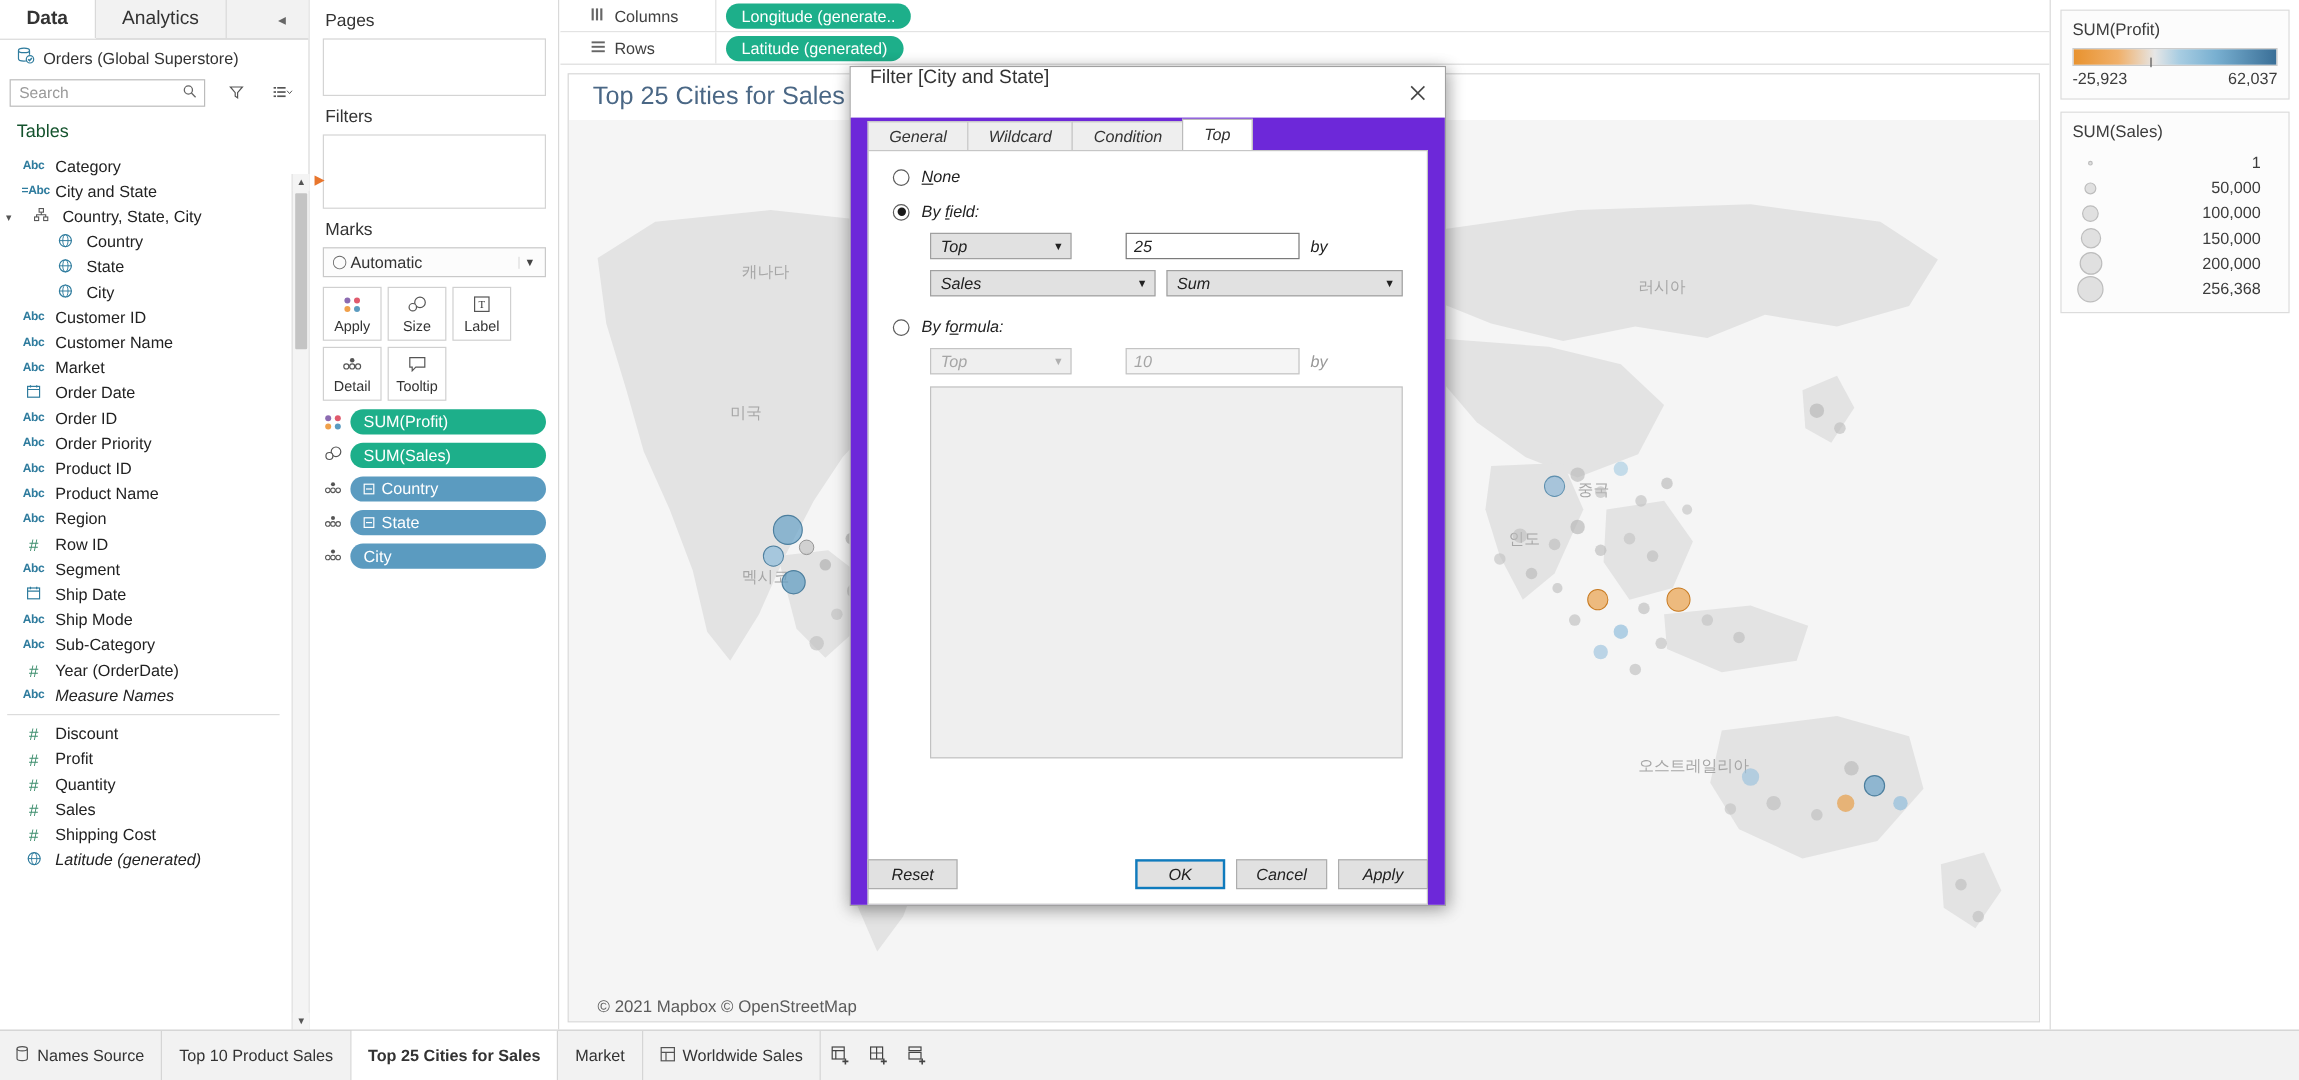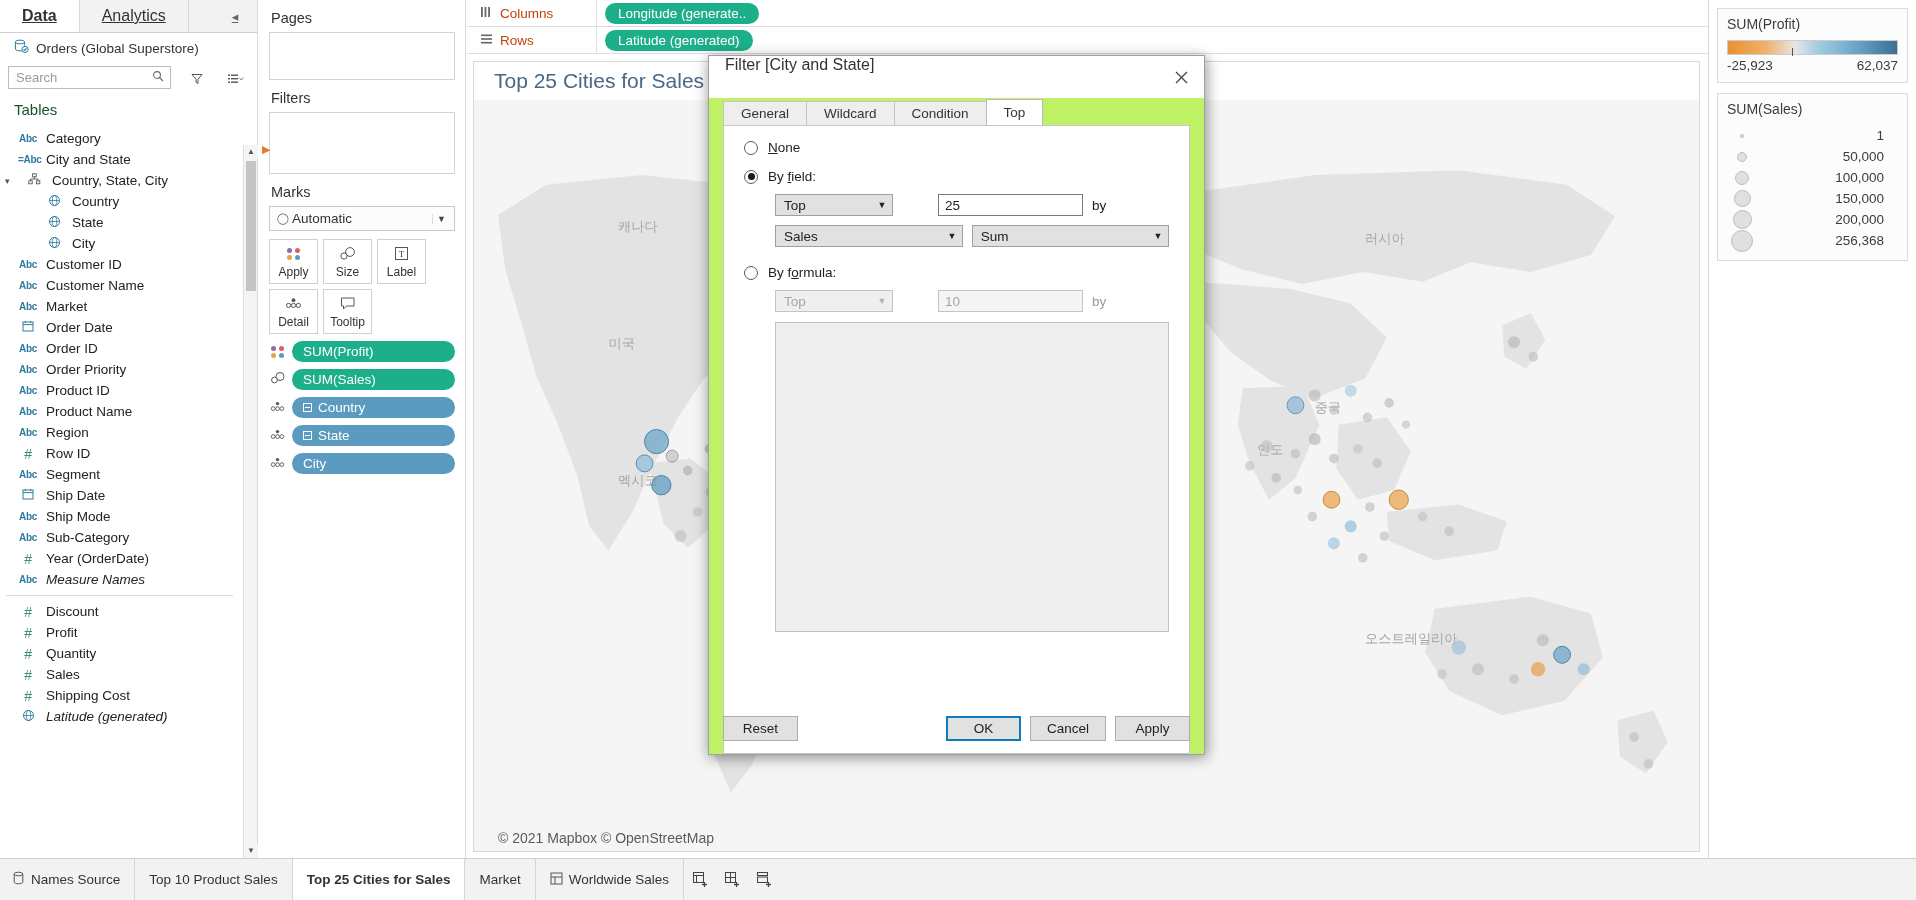--- a/index.html
+++ b/index.html
@@ -17,30 +17,29 @@
   
   #left-pane {
     position: absolute; left: 0; top: 0; width: 258px; height: 858px;
     background: #ffffff; border-right: 1px solid #d9d9d9;
   }
   .pane-tabs { display: flex; height: 33px; border-bottom: 1px solid #cfcfcf; background: #f2f2f2; }
   .pane-tab {
     display: flex; align-items: center; justify-content: center;
     padding: 0 22px; font-size: 16px; color: #333; cursor: default;
     border-right: 1px solid #d9d9d9;
-    text-decoration: underline;
   }
   .pane-tab.active { background: #ffffff; font-weight: bold; border-bottom: 1px solid #ffffff; }
   .pane-collapse {
     margin-left: auto; width: 26px; display: flex; align-items: center; justify-content: center;
     color: #666; font-size: 13px; border-right: none;
   }
   .ds-row { display: flex; align-items: center; gap: 7px; padding: 6px 10px 6px 14px; }
   .ds-name { font-size: 13.5px; color: #333; white-space: nowrap; overflow: hidden; }
-  .search-row { display: flex; align-items: flex-end; gap: 16px; padding: 3px 8px 5px 8px; }
+  .search-row { display: flex; align-items: flex-start; gap: 16px; padding: 3px 8px 5px 8px; }
   .search-box {
     flex: 1; height: 23px; border: 1px solid #bcbcbc; background: #fff;
     display: flex; align-items: center; padding: 0 5px; position: relative;
   }
   .search-box input {
     border: none; outline: none; width: 100%; font-size: 13px;
     font-family: "Liberation Sans", sans-serif; color: #333; background: transparent;
   }
   .search-box input::placeholder { color: #9a9a9a; }
   .mini-btn { width: 20px; height: 21px; display: flex; align-items: center; justify-content: center; color: #555; }
@@ -122,22 +121,22 @@
   
   .colordots { display: grid; grid-template-columns: 6px 6px; grid-gap: 2px; }
   .colordots i { width: 5px; height: 5px; border-radius: 50%; display: block; }
 
   
   #view {
     position: absolute; left: 467px; top: 0; right: 208px; height: 858px; background: #ffffff;
   }
   .shelf-bar { height: 27px; display: flex; align-items: center; border-bottom: 1px solid #ddd; background: #fff; }
   .shelf-label {
-    width: 130px; display: flex; align-items: center; gap: 7px; padding-left: 13px;
-    font-size: 13.5px; color: #c2410c; border-right: 1px solid #e2e2e2; height: 100%;
+    width: 130px; display: flex; align-items: center; gap: 7px; padding-left: 25px;
+    font-size: 13.5px; color: #404040; border-right: 1px solid #e2e2e2; height: 100%;
   }
   .shelf-content { flex: 1; display: flex; align-items: center; padding-left: 8px; }
   .shelf-pill {
     height: 21px; border-radius: 11px; background: #1daf8a; color: #fff;
     display: flex; align-items: center; padding: 0 13px; font-size: 13.5px; white-space: nowrap;
   }
 
   #canvas {
     position: absolute; left: 0; top: 55px; right: 0; bottom: 0; padding: 6px 8px 6px 6px;
   }
@@ -202,21 +201,21 @@
   }
   .dlg-titlebar {
     height: 42px; background: #ffffff; display: flex; align-items: flex-start;
     padding: 0 0 0 16px; border-bottom: 1px solid #ffffff;
   }
   .dlg-title { flex: 1; font-size: 16px; color: #333; }
   .dlg-close {
     width: 46px; height: 42px; display: flex; align-items: center; justify-content: center;
     font-size: 17px; color: #444;
   }
-  .dlg-body { background: #bef264; position: absolute; left: 0; top: 42px; right: 0; bottom: 0; }
+  .dlg-body { background: #6d28d9; position: absolute; left: 0; top: 42px; right: 0; bottom: 0; font-style: italic; }
   .tabstrip { display: flex; padding-left: 14px; height: 27px; align-items: flex-end; }
   .dtab {
     padding: 0 17px; height: 24px; display: flex; align-items: center; font-size: 13.5px;
     color: #333; border: 1px solid #c6c6c6; border-bottom: none; background: #eeeeee; margin-right: -1px;
   }
   .dtab.active { background: #ffffff; height: 26px; border-color: #bbb; }
   .tabpanel {
     position: absolute; left: 14px; right: 14px; top: 27px; bottom: 0;
     border: 1px solid #c6c6c6; background: #ffffff; padding: 14px 20px 0 20px;
   }

